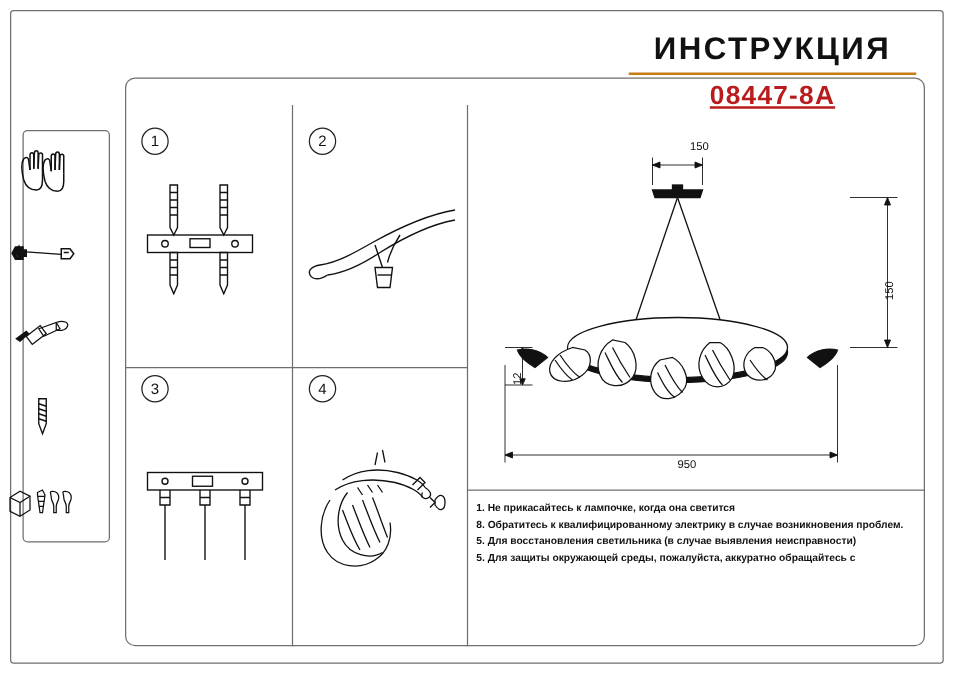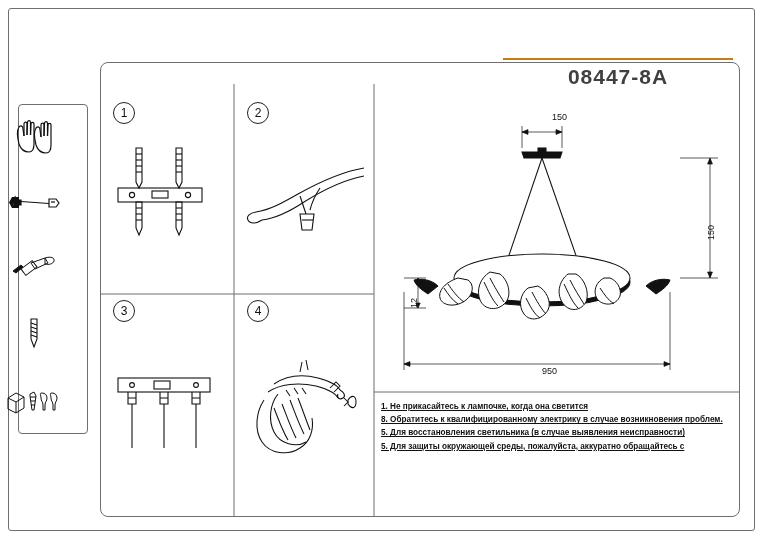--- a/index.html
+++ b/index.html
@@ -38,22 +38,23 @@
     font-size: 25px;
     font-weight: bold;
     letter-spacing: 2px;
     color: #111;
     line-height: 1.05;
   }
   .title-sub {
     font-size: 21px;
     font-weight: bold;
     letter-spacing: 1px;
-    color: #404040;
+    color: #b91c1c;
     margin-top: 3px;
+    text-decoration: underline;
   }
   .title-rule {
     position: absolute;
     right: 30px;
     top: 58px;
     width: 230px;
     height: 2px;
     background: #c87c16;
   }
 
@@ -106,41 +107,44 @@
   .text-panel {
     position: absolute;
     left: 381px;
     top: 400px;
     width: 352px;
     font-size: 8.2px;
     line-height: 13.2px;
     color: #111;
     font-weight: bold;
   }
-  .text-panel p { margin: 0; text-decoration: underline; }
+  .text-panel p { margin: 0; }
 
   .dim-label {
     position: absolute;
     font-size: 9px;
     color: #111;
   }
   .dim-label.vert {
     transform: rotate(-90deg);
     transform-origin: left top;
   }
   svg { display: block; }
   .sv { position: absolute; left: 0; top: 0; }
 </style>
 </head>
 <body>
 
 <div id="page">
 
   <div class="frame"></div>
 
+  <div class="title-block">
+    <div class="title-main">ИНСТРУКЦИЯ</div>
+  </div>
   <div class="title-rule"></div>
   <div class="title-block" style="top:62px;">
     <div class="title-sub">08447-8A</div>
   </div>
 
   <div class="tools-panel"></div>
 
   <div class="tool-cell" style="top:104px;">
     <svg width="52" height="46" viewBox="0 0 52 46">
       <g fill="none" stroke="#111" stroke-width="1.2">

